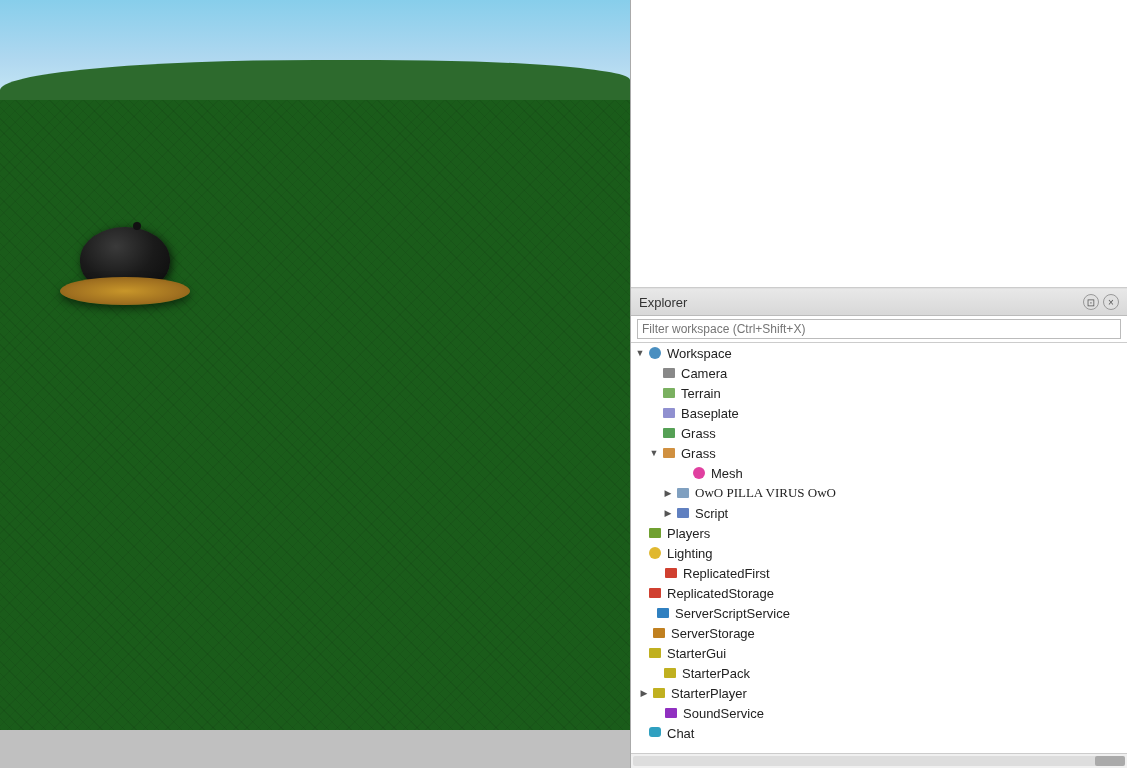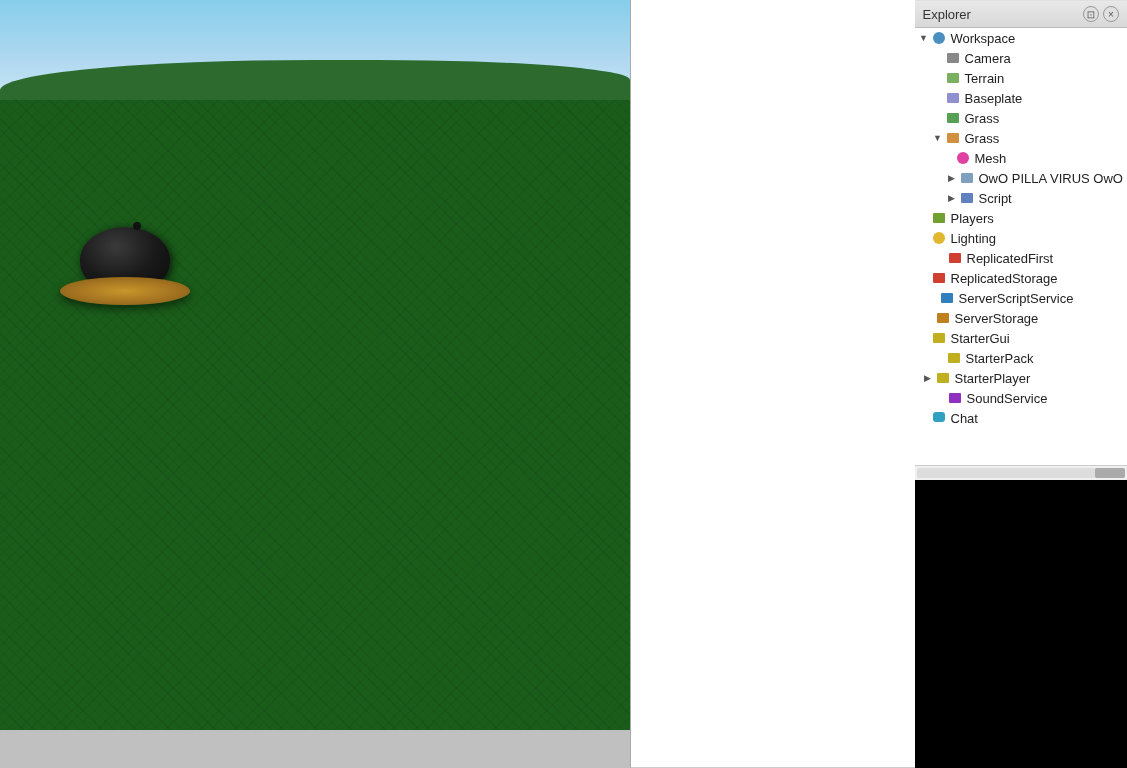--- a/index.html
+++ b/index.html
@@ -101,21 +101,22 @@
       width: 8px;
       height: 8px;
       background: #111;
       border-radius: 50%;
     }
 
     
     .right-panel {
       flex: 1;
       display: flex;
-      background: #000000;
+      flex-direction: column;
+      background: #b91c1c;
       border-left: 1px solid #aaa;
     }
 
     
     .properties-area {
       flex: 1;
       background: #ffffff;
       border-bottom: 1px solid #ccc;
       min-height: 270px;
     }
@@ -280,20 +281,23 @@
 
     <div class="explorer-panel">
       <div class="explorer-header">
         <span class="explorer-title">Explorer</span>
         <div class="explorer-controls">
           <div class="explorer-btn">⊡</div>
           <div class="explorer-btn">×</div>
         </div>
       </div>
 
+      <div class="filter-bar">
+        <input class="filter-input" type="text" placeholder="Filter workspace (Ctrl+Shift+X)" style="">
+      </div>
 
       <div class="tree-container" id="tree-container">
 
       <div class="tree-item" style="padding-left: 4px;">
             <span class="tree-arrow expanded"></span>
             <span class="tree-icon">
               <svg width="14" height="14" viewBox="0 0 14 14">
                 <circle cx="7" cy="7" r="6" fill="#4a8fc0"></circle>
               </svg>
             </span>
@@ -337,30 +341,30 @@
           </div>
           <div class="tree-item" style="padding-left: 18px;">
             <span class="tree-arrow expanded"></span>
             <span class="tree-icon">
               <svg width="14" height="14" viewBox="0 0 14 14">
                 <rect x="1" y="2" width="12" height="10" rx="1" fill="#d09040"></rect>
               </svg>
             </span>
             <span class="tree-label">Grass</span>
           </div>
-          <div class="tree-item" style="padding-left: 28px;">
+          <div class="tree-item" style="padding-left: 48px;">
             <span class="tree-arrow empty"></span>
             <span class="tree-icon">
               <svg width="14" height="14" viewBox="0 0 14 14">
                 <circle cx="7" cy="7" r="6" fill="#e040a0"></circle>
               </svg>
             </span>
             <span class="tree-label">Mesh</span>
           </div>
-          <div class="tree-item" style="padding-left: 32px;">
+          <div class="tree-item" style="padding-left: 32px; font-family: Liberation Serif, serif;">
             <span class="tree-arrow collapsed"></span>
             <span class="tree-icon">
               <svg width="14" height="14" viewBox="0 0 14 14">
                 <rect x="1" y="2" width="12" height="10" rx="1" fill="#80a0c0"></rect>
               </svg>
             </span>
             <span class="tree-label">OwO PILLA VIRUS OwO</span>
           </div>
           <div class="tree-item" style="padding-left: 32px;">
             <span class="tree-arrow collapsed"></span>

